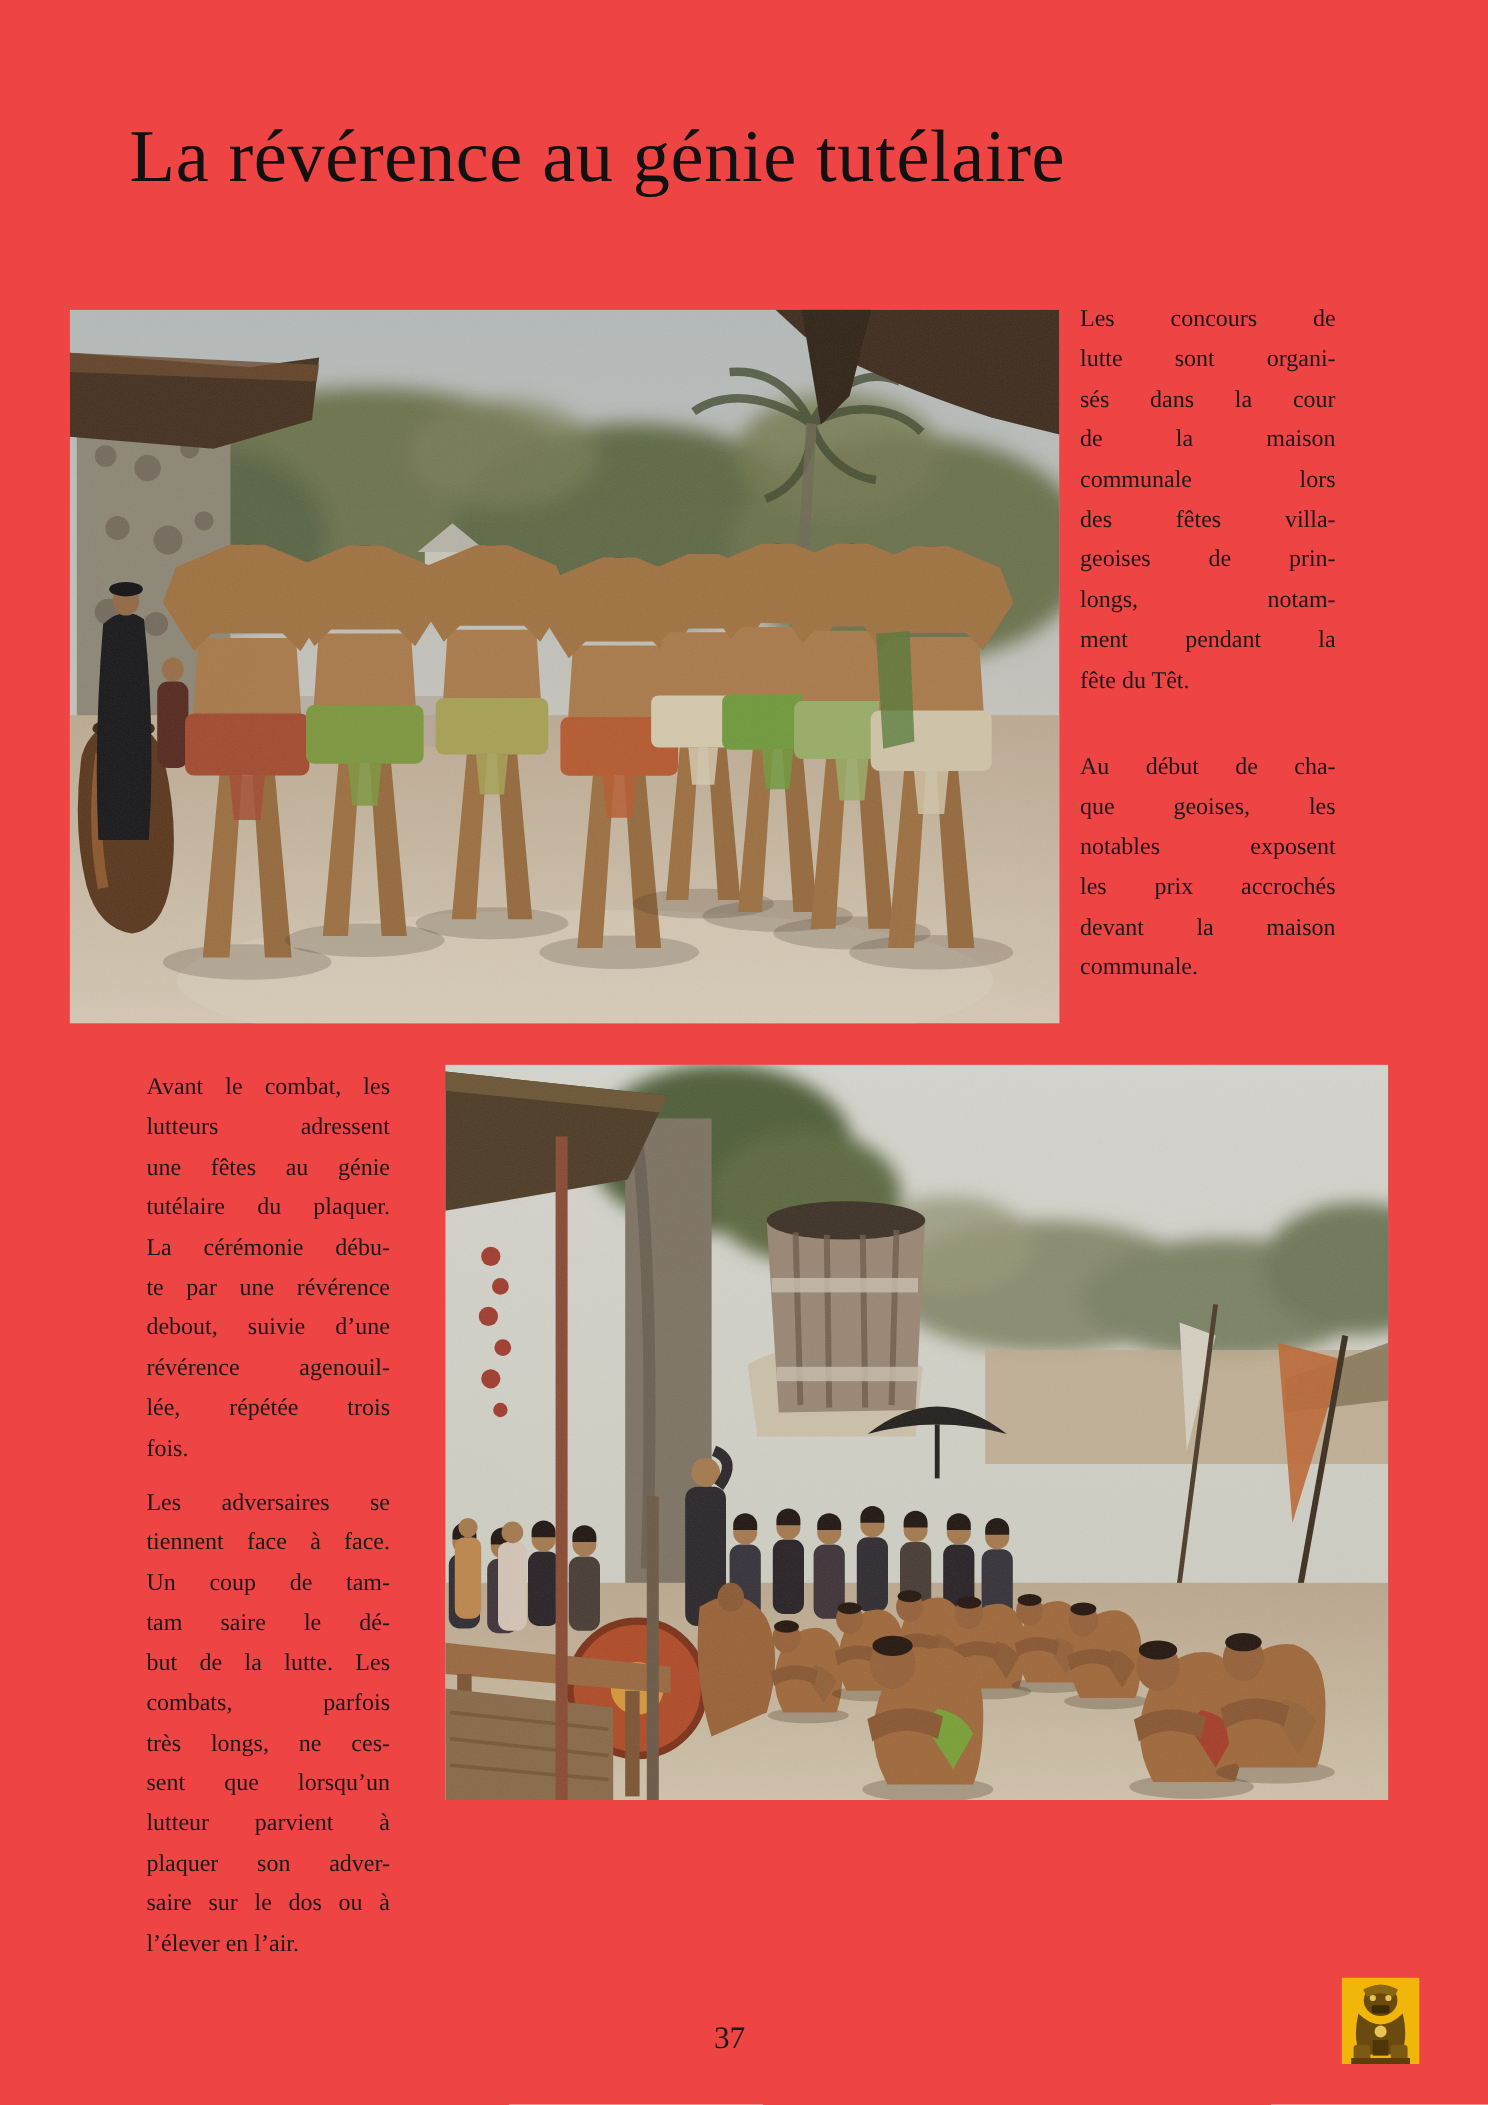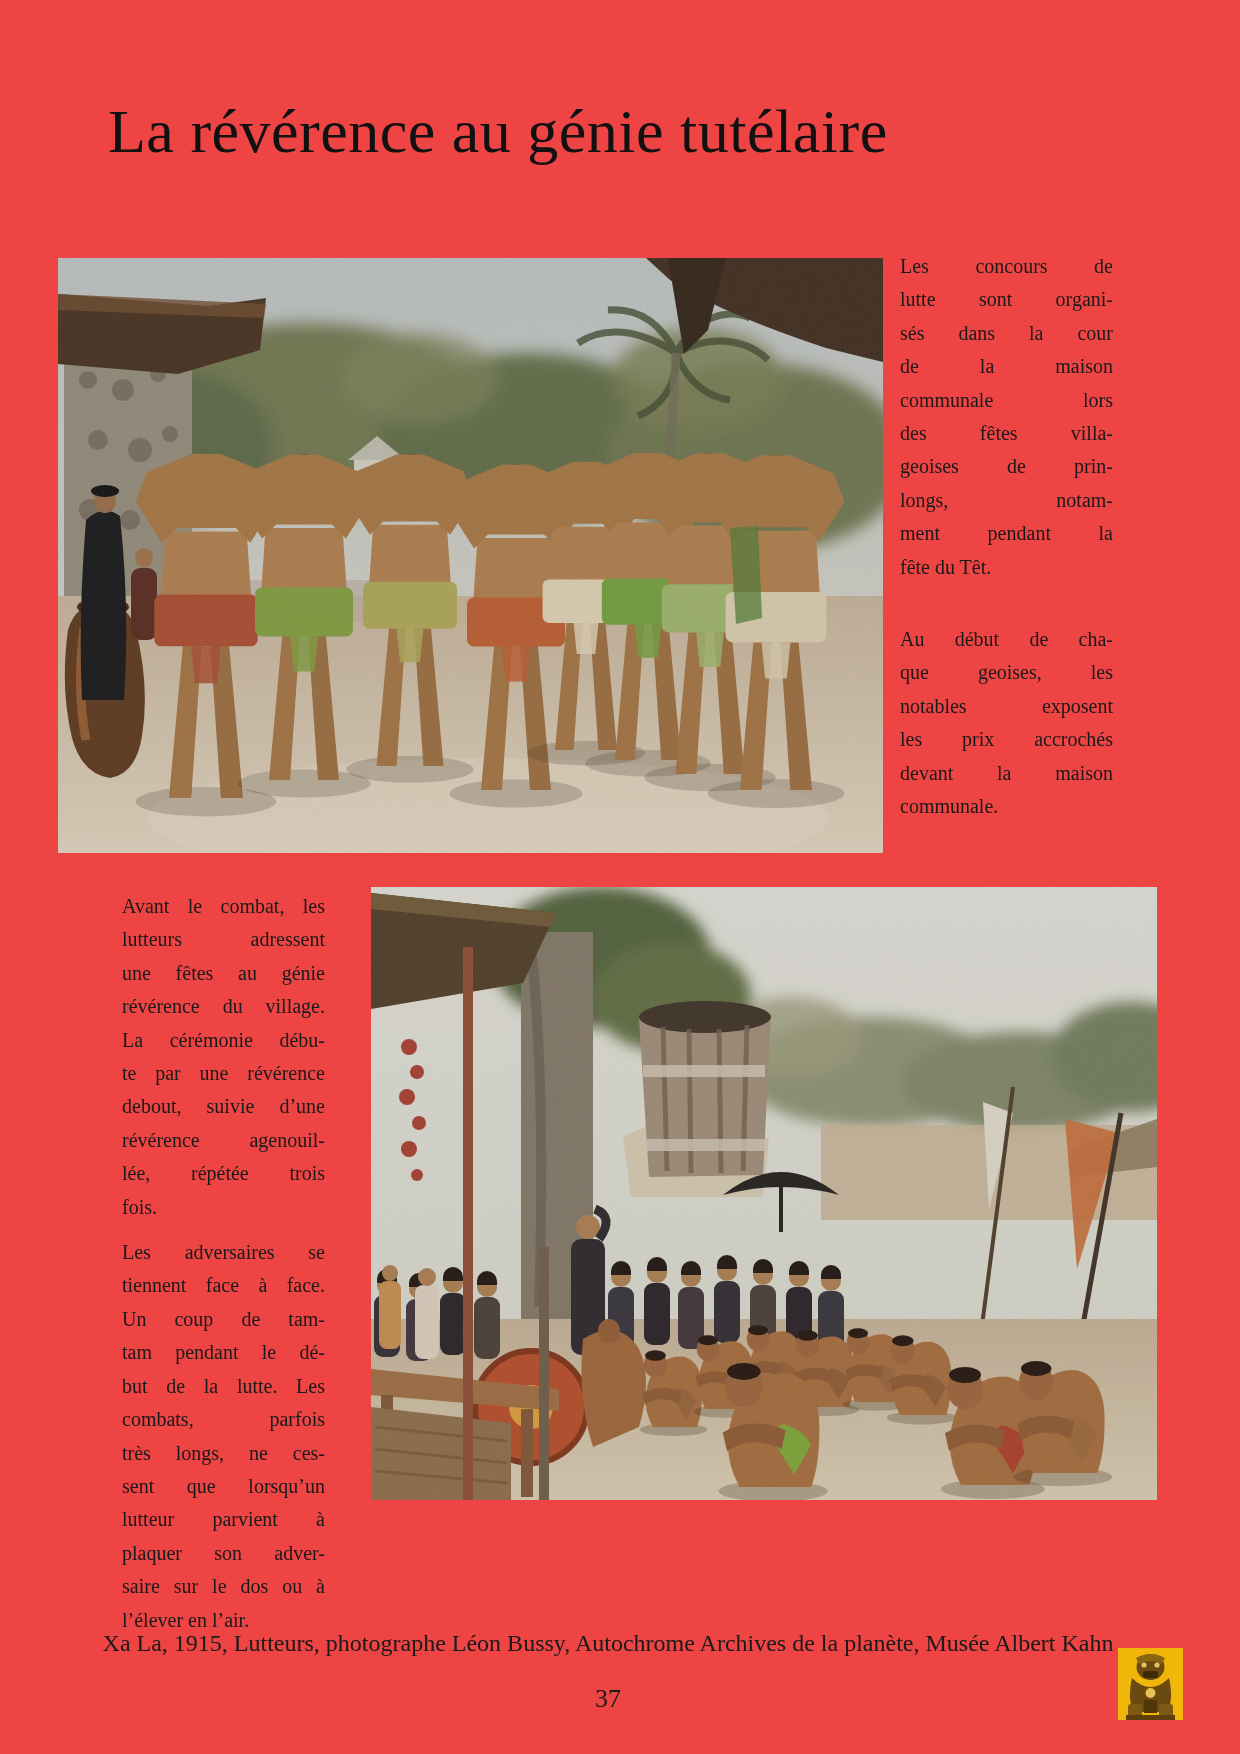--- a/index.html
+++ b/index.html
@@ -172,33 +172,33 @@
         <div class="line">devant la maison</div>
         <div class="line last">communale.</div>
       </div>
     </div>
 
   <div class="col left-col">
       <div class="para">
         <div class="line">Avant le combat, les</div>
         <div class="line">lutteurs adressent</div>
         <div class="line">une fêtes au génie</div>
-        <div class="line">révérence du village.</div>
+        <div class="line">tutélaire du plaquer.</div>
         <div class="line">La cérémonie débu-</div>
         <div class="line">te par une révérence</div>
         <div class="line">debout, suivie d’une</div>
         <div class="line">révérence agenouil-</div>
         <div class="line">lée, répétée trois</div>
         <div class="line last">fois.</div>
       </div>
       <div class="para">
         <div class="line">Les adversaires se</div>
         <div class="line">tiennent face à face.</div>
         <div class="line">Un coup de tam-</div>
-        <div class="line">tam pendant le dé-</div>
+        <div class="line">tam saire le dé-</div>
         <div class="line">but de la lutte. Les</div>
         <div class="line">combats, parfois</div>
         <div class="line">très longs, ne ces-</div>
         <div class="line">sent que lorsqu’un</div>
         <div class="line">lutteur parvient à</div>
         <div class="line">plaquer son adver-</div>
         <div class="line">saire sur le dos ou à</div>
         <div class="line last">l’élever en l’air.</div>
       </div>
     </div>
@@ -345,21 +345,20 @@
       <use href="#sq" transform="translate(688,586) scale(1.9)" style="color:#97663c"></use>
 
       <rect x="92" y="60" width="10" height="553" fill="#8a4a34"></rect>
       <rect x="168" y="360" width="10" height="253" fill="#6b5a48"></rect>
 
       <rect x="0" y="0" width="786" height="613" fill="#8a6a40" opacity="0.05"></rect>
       <rect x="0" y="0" width="786" height="613" filter="url(#grain2)" opacity="0.10"></rect>
     </svg>
   </figure>
 
-  <div class="caption">Xa La, 1915, Lutteurs, photographe Léon Bussy, Autochrome Archives de la planète, Musée Albert Kahn</div>
 
   <div class="page-number">37</div>
 
   <div class="logo">
     <svg viewBox="0 0 65 72">
       <rect x="0" y="0" width="65" height="72" fill="#f0b60a"></rect>
       <path d="M14,30 Q9,52 16,64 L49,64 Q56,52 51,30 Q42,39 32.5,39 Q23,39 14,30 Z" fill="#6b4a10"></path>
       <ellipse cx="32.5" cy="19" rx="14" ry="13" fill="#6b4a10"></ellipse>
       <path d="M18,10 Q32.5,2 47,10 L44,16 Q32.5,10 21,16 Z" fill="#8a6512"></path>
       <circle cx="26" cy="17" r="2.6" fill="#e8c355"></circle>

